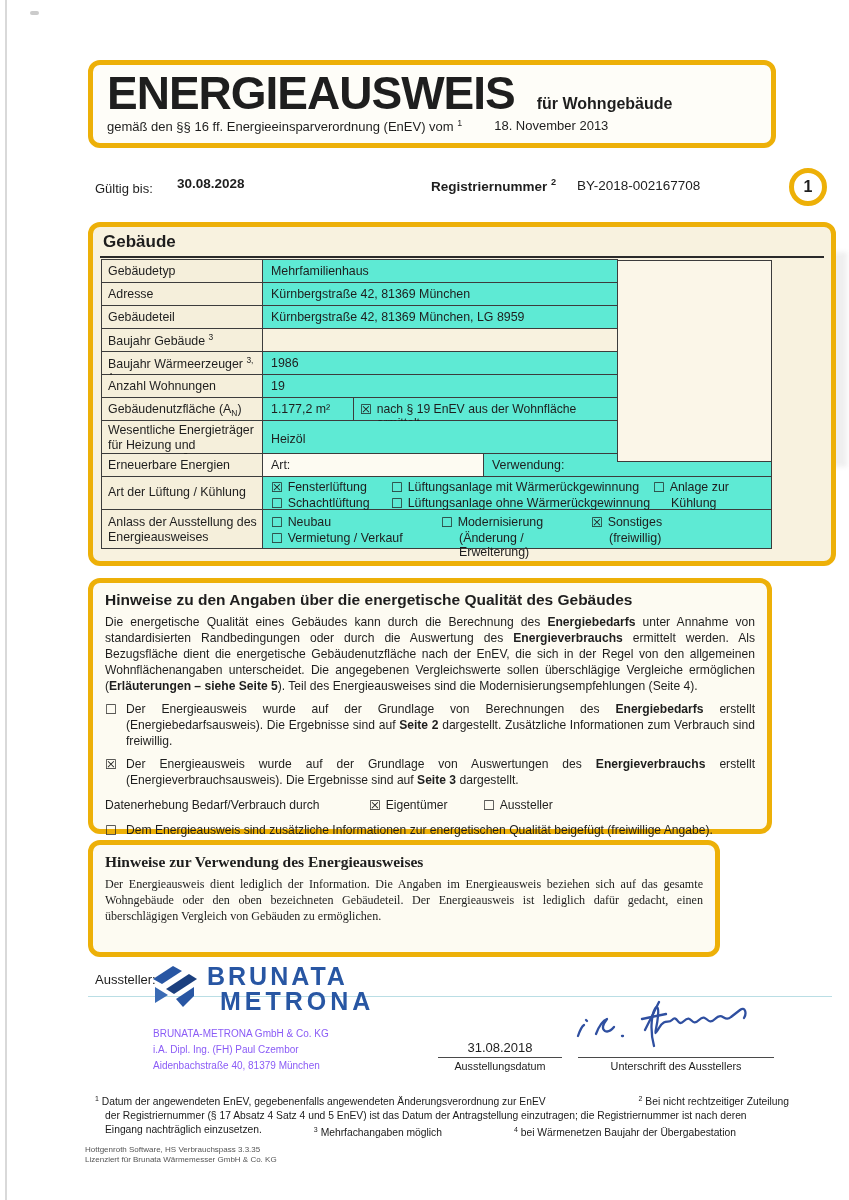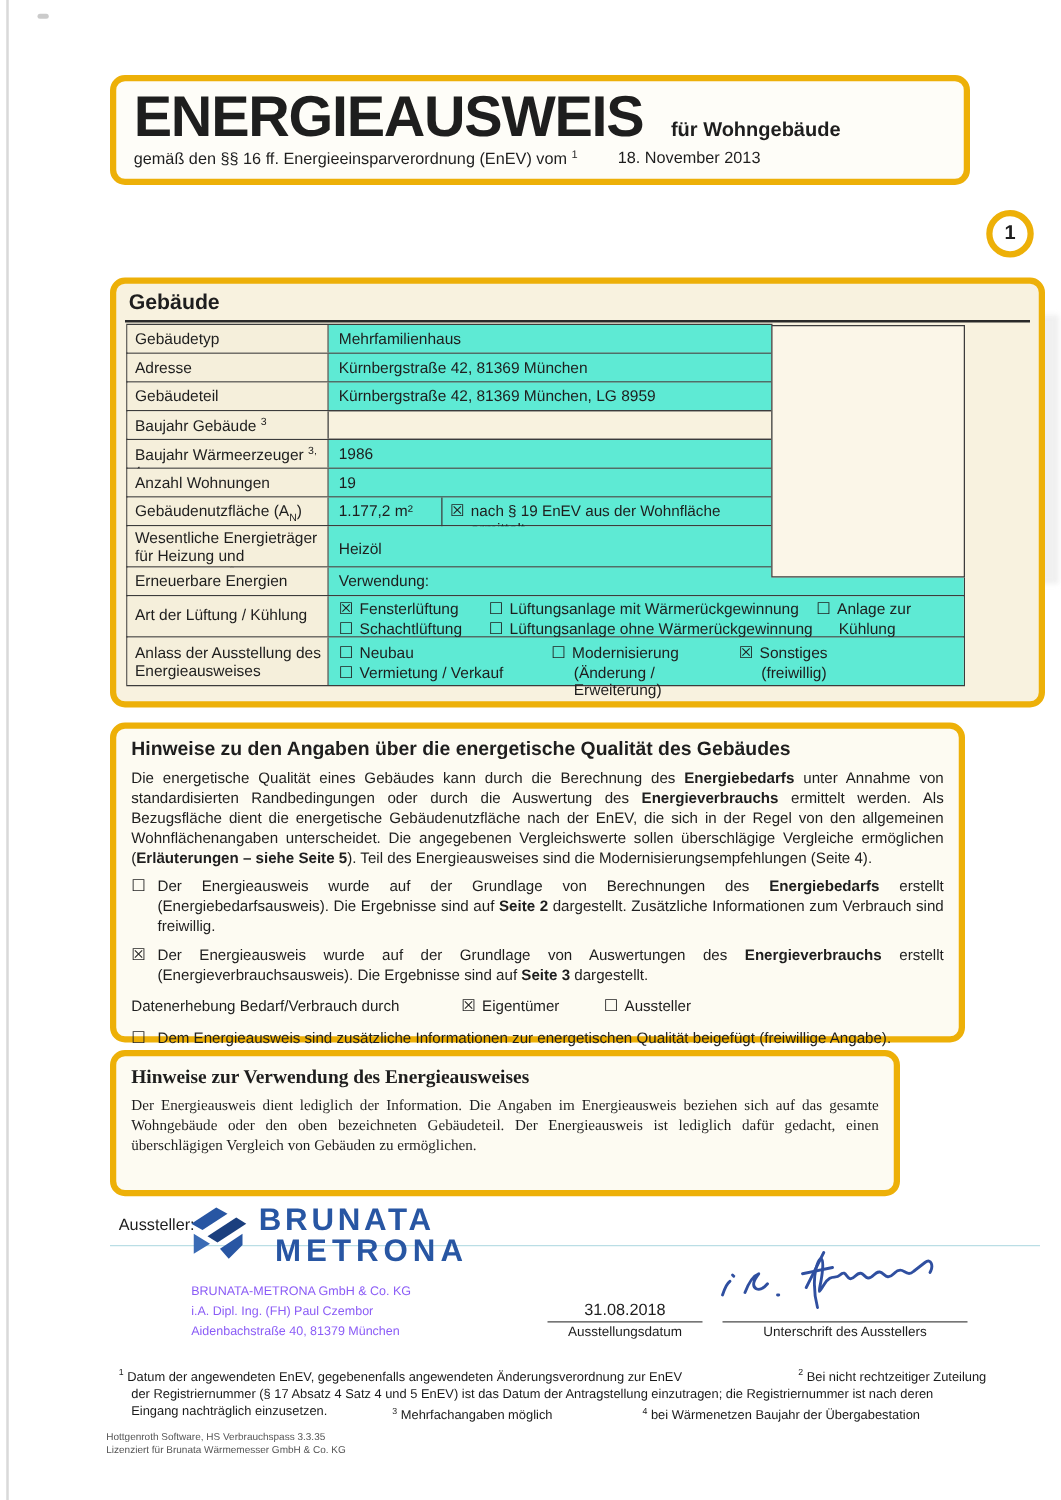--- a/index.html
+++ b/index.html
@@ -119,20 +119,26 @@
     <div class="title-row">
       <span class="big-title">ENERGIEAUSWEIS</span>
       <span class="subtitle">für Wohngebäude</span>
     </div>
     <div class="law-row">
       <span><span>gemäß den §§ 16 ff. Energieeinsparverordnung (EnEV) vom </span><sup>1</sup></span>
       <span class="law-date">18. November 2013</span>
     </div>
   </div>
 
+  <div class="validity-row">
+    <span class="vlabel">Gültig bis:</span>
+    <span class="vdate">30.08.2028</span>
+    <span class="rlabel"><span style="font-weight: bold;">Registriernummer </span><sup>2</sup></span>
+    <span class="rnum">BY-2018-002167708</span>
+  </div>
   <div class="page-circle">1</div>
 
   <div class="box gebaeude-box">
     <div class="gb-title">Gebäude</div>
     <div class="gb-rule"></div>
     <div class="gtable">
       <div class="merged-cell"></div>
 
       <div class="trow h24">
         <div class="lcell"><span>Gebäudetyp</span></div>
@@ -169,20 +175,21 @@
         </div>
       </div>
 
       <div class="trow h34">
         <div class="lcell" style="padding-top:2px;"><span>Wesentliche Energieträger für Heizung und Warmwasser </span><sup>3</sup></div>
         <div class="vcell" style="align-items:center;">Heizöl</div>
       </div>
 
       <div class="trow wide h24">
         <div class="lcell"><span>Erneuerbare Energien</span></div>
+        <div class="art-cell">Art:</div>
         <div class="vcell">Verwendung:</div>
       </div>
 
       <div class="trow wide h34">
         <div class="lcell" style="padding-top:8px;"><span>Art der Lüftung / Kühlung</span></div>
         <div class="vcell" style="padding-top:3px;">
           <div class="cbcol lu-col1">
             <span class="cbline">
                 <span class="cb">☒</span>
                 <span>Fensterlüftung</span>

